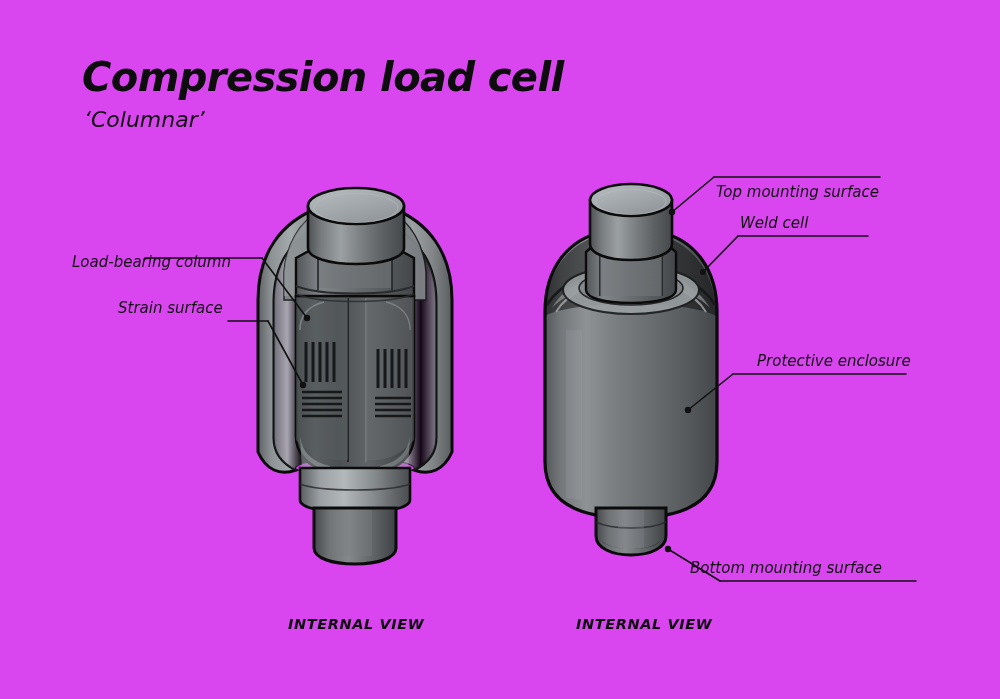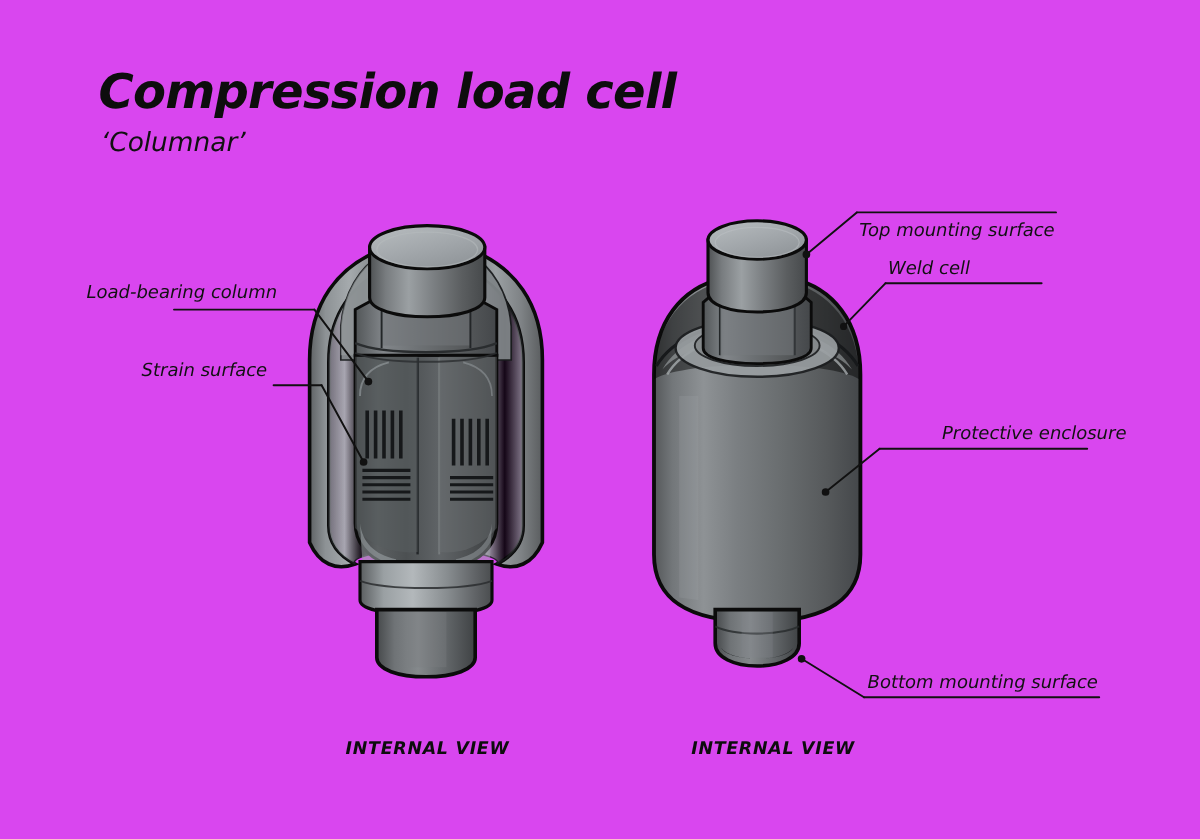--- a/index.html
+++ b/index.html
@@ -55,26 +55,26 @@
   #caption-internal { left: 288px; top: 616px; }
   #caption-external { left: 576px; top: 616px; }
 
   .callout {
     position: absolute;
     font-size: 15px;
     color: #111111;
     white-space: nowrap;
     line-height: 1;
   }
-  #label-load-bearing-column { left: 72px;  top: 236px; text-align: right; }
+  #label-load-bearing-column { left: 72px;  top: 255px; text-align: right; }
   #label-strain-gauges       { left: 118px; top: 301px; }
   #label-top-mounting        { left: 716px; top: 157px; margin-top: 28px; }
   #label-weld-seal           { left: 740px; top: 216px; }
-  #label-protective          { left: 757px; top: 354px; margin-left: 28px; }
-  #label-bottom-mounting     { left: 723px; top: 561px; }
+  #label-protective          { left: 757px; top: 354px; }
+  #label-bottom-mounting     { left: 690px; top: 561px; }
 
   svg.art {
     position: absolute;
     left: 0;
     top: 0;
     width: 1000px;
     height: 699px;
     pointer-events: none;
   }
 </style>

